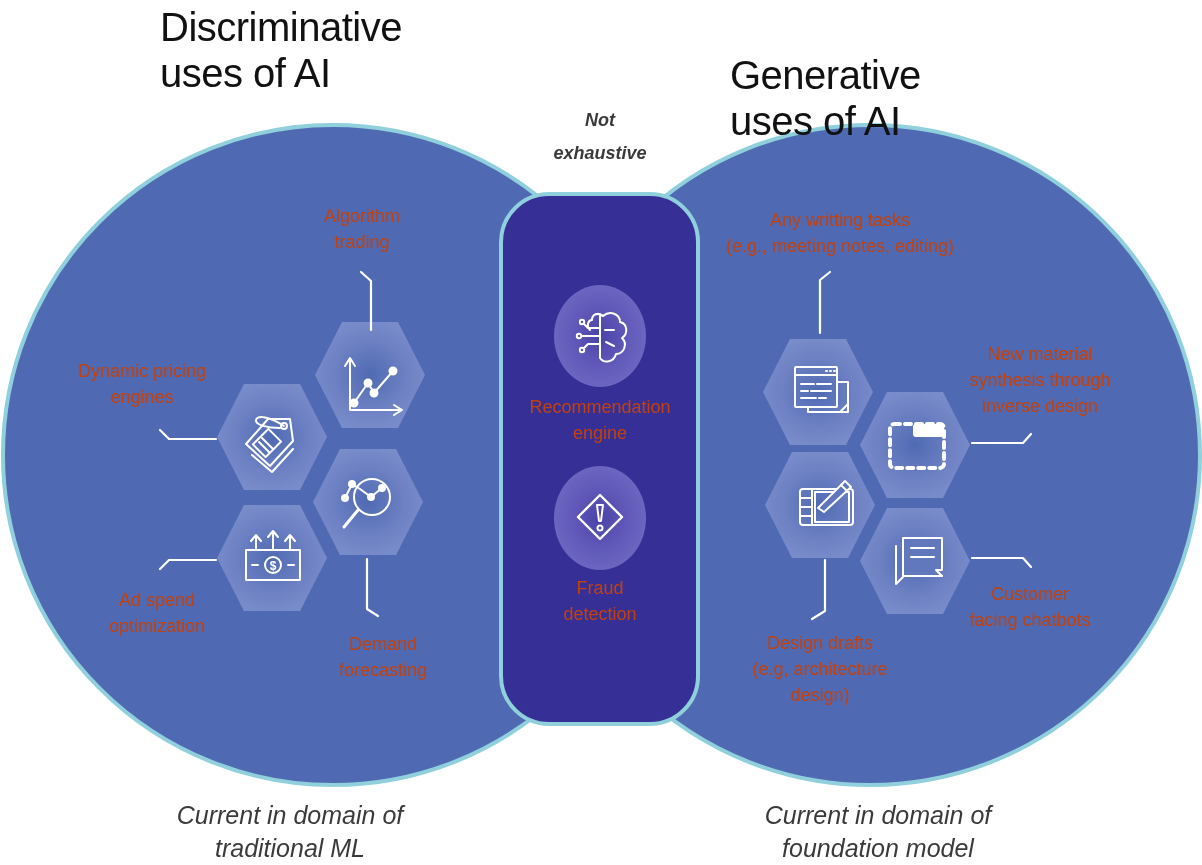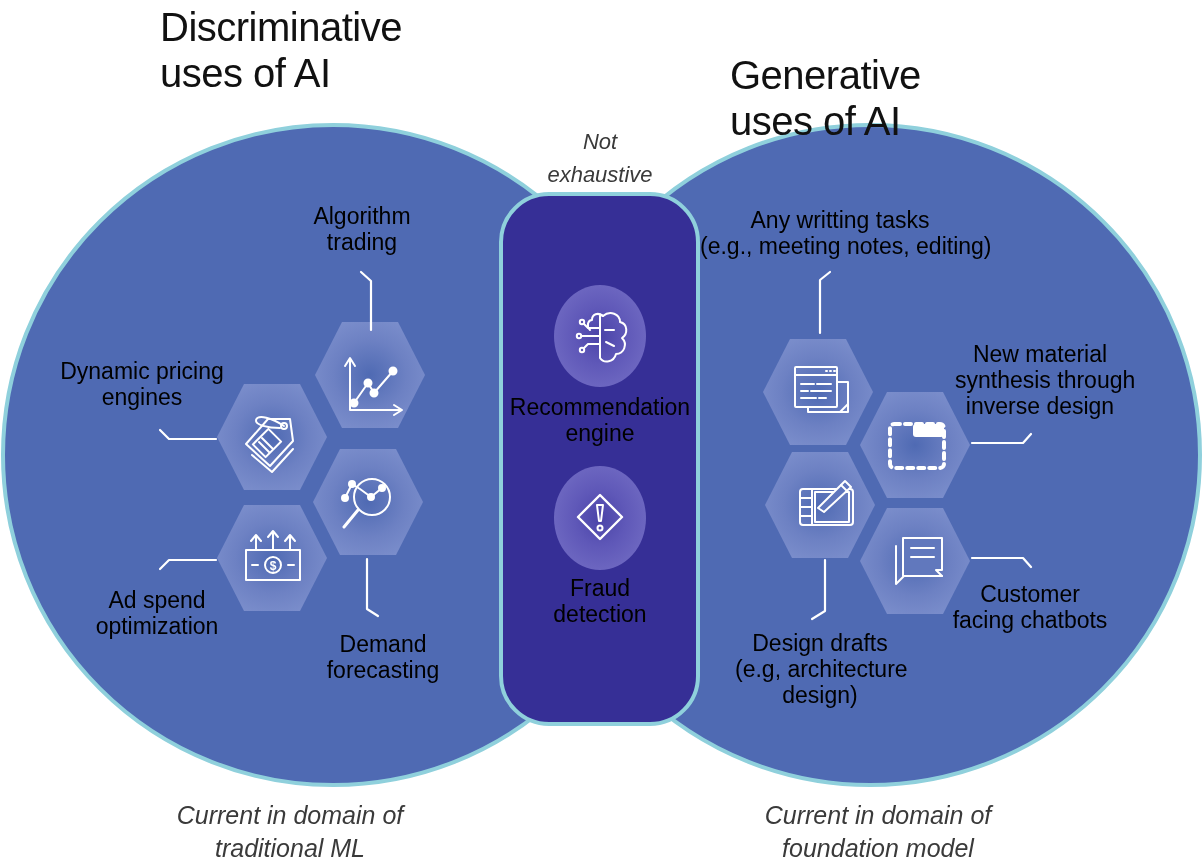--- a/index.html
+++ b/index.html
@@ -3,21 +3,21 @@
 <meta charset="utf-8">
 <style>
   html, body { margin:0; padding:0; background:#ffffff; }
   body { width:1202px; height:865px; position:relative; overflow:hidden;
          font-family:"Liberation Sans", sans-serif; }
   #stage { position:absolute; left:0; top:0; width:1202px; height:865px; }
   .title { position:absolute; color:#111; font-size:40px; line-height:46px;
            font-family:"Liberation Sans", sans-serif; letter-spacing:-0.5px; }
   .italic-note { position:absolute; text-align:center; color:#3a3a3a; font-style:italic;
                  font-size:25px; line-height:33px; font-family:"Liberation Sans", sans-serif; }
-  .label { position:absolute; text-align:center; color:#000000; font-size:23px; line-height:26px;
+  .label { position:absolute; text-align:center; color:#c2410c; font-size:18px; line-height:26px;
            font-family:"Liberation Sans", sans-serif; white-space:nowrap; }
   .label span { display:block; }
   svg text { font-family:"Liberation Sans", sans-serif; }
 </style>
 </head>
 <body>
 
 <div id="stage">
   <svg width="1202" height="865" viewBox="0 0 1202 865" style="position:absolute;left:0;top:0">
     <defs>
@@ -187,21 +187,21 @@
 
   <div class="title" style="left:160px; top:4px; width:340px;">
     <div>Discriminative</div>
     <div>uses of AI</div>
   </div>
   <div class="title" style="left:730px; top:4px; width:340px;margin-top:48px;">
     <div>Generative</div>
     <div>uses of AI</div>
   </div>
 
-  <div class="italic-note" style="left:500px; top:125px; width:200px; font-size:22px;">
+  <div class="italic-note" style="left:500px; top:104px; width:200px; font-size:18px;font-weight:bold;">
     <div>Not</div>
     <div>exhaustive</div>
   </div>
 
   <div class="italic-note" style="left:140px; top:799px; width:300px;">
     <div>Current in domain of</div>
     <div>traditional ML</div>
   </div>
   <div class="italic-note" style="left:728px; top:799px; width:300px;">
     <div>Current in domain of</div>

